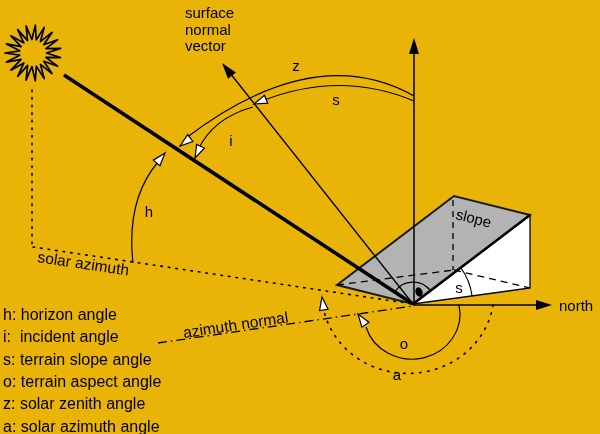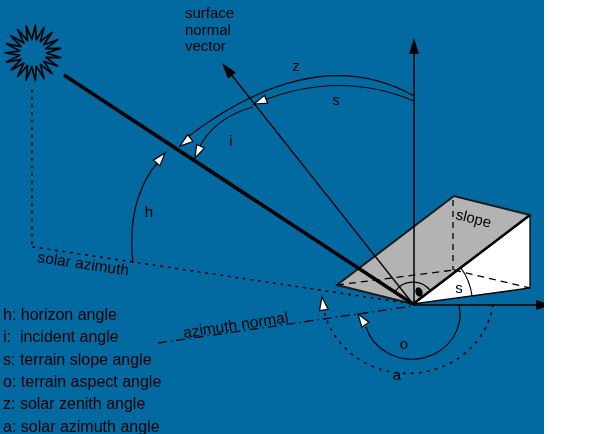--- a/index.html
+++ b/index.html
@@ -1,16 +1,16 @@
 <!DOCTYPE html>
 <html><head>
 <meta charset="utf-8">
 <style>
   html,body{margin:0;padding:0;background:#fff;}
-  #stage{position:relative;width:544px;height:434px;background:#0369a1;overflow:hidden;}
+  #stage{position:relative;width:600px;height:434px;background:#eab308;overflow:hidden;}
   svg{display:block;}
   svg text{font-family:"Liberation Sans","DejaVu Sans",sans-serif;fill:#000;white-space:pre;}
   .lbl{font-size:15px;}
   .lbl-big{font-size:15.5px;}
   .legend-line{font-size:16px;}
   .thin{stroke:#000;stroke-width:1.3;fill:none;}
   .arc{stroke:#000;stroke-width:1.2;fill:none;}
   .openhead{fill:#fff;stroke:#000;stroke-width:1.2;}
   .fillhead{fill:#000;stroke:none;}
 </style>

